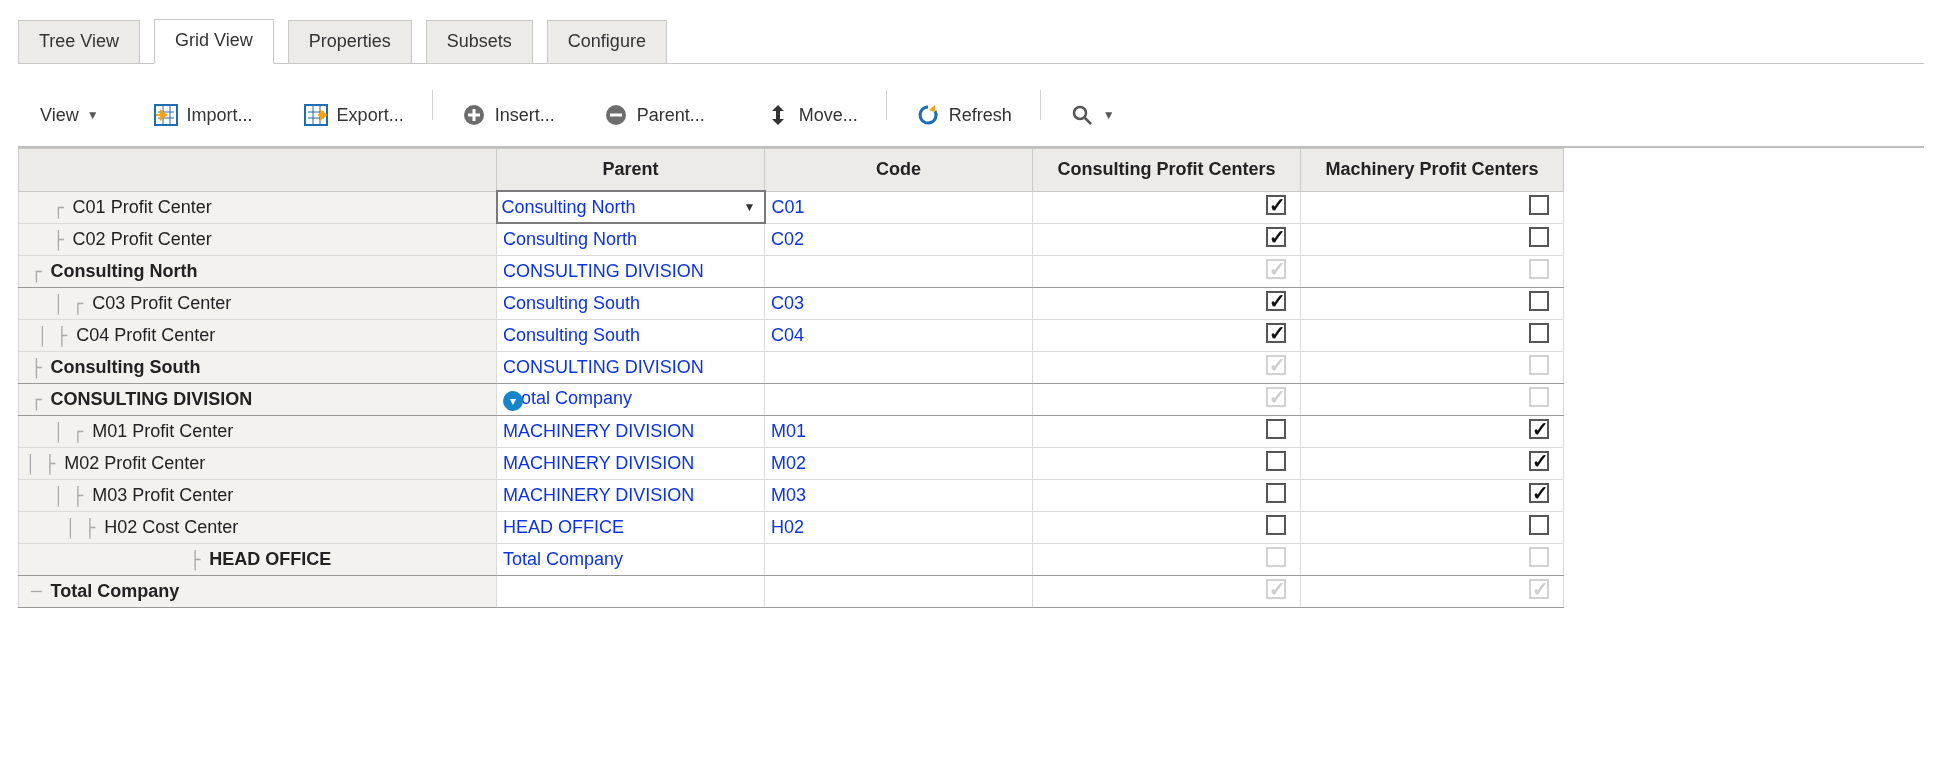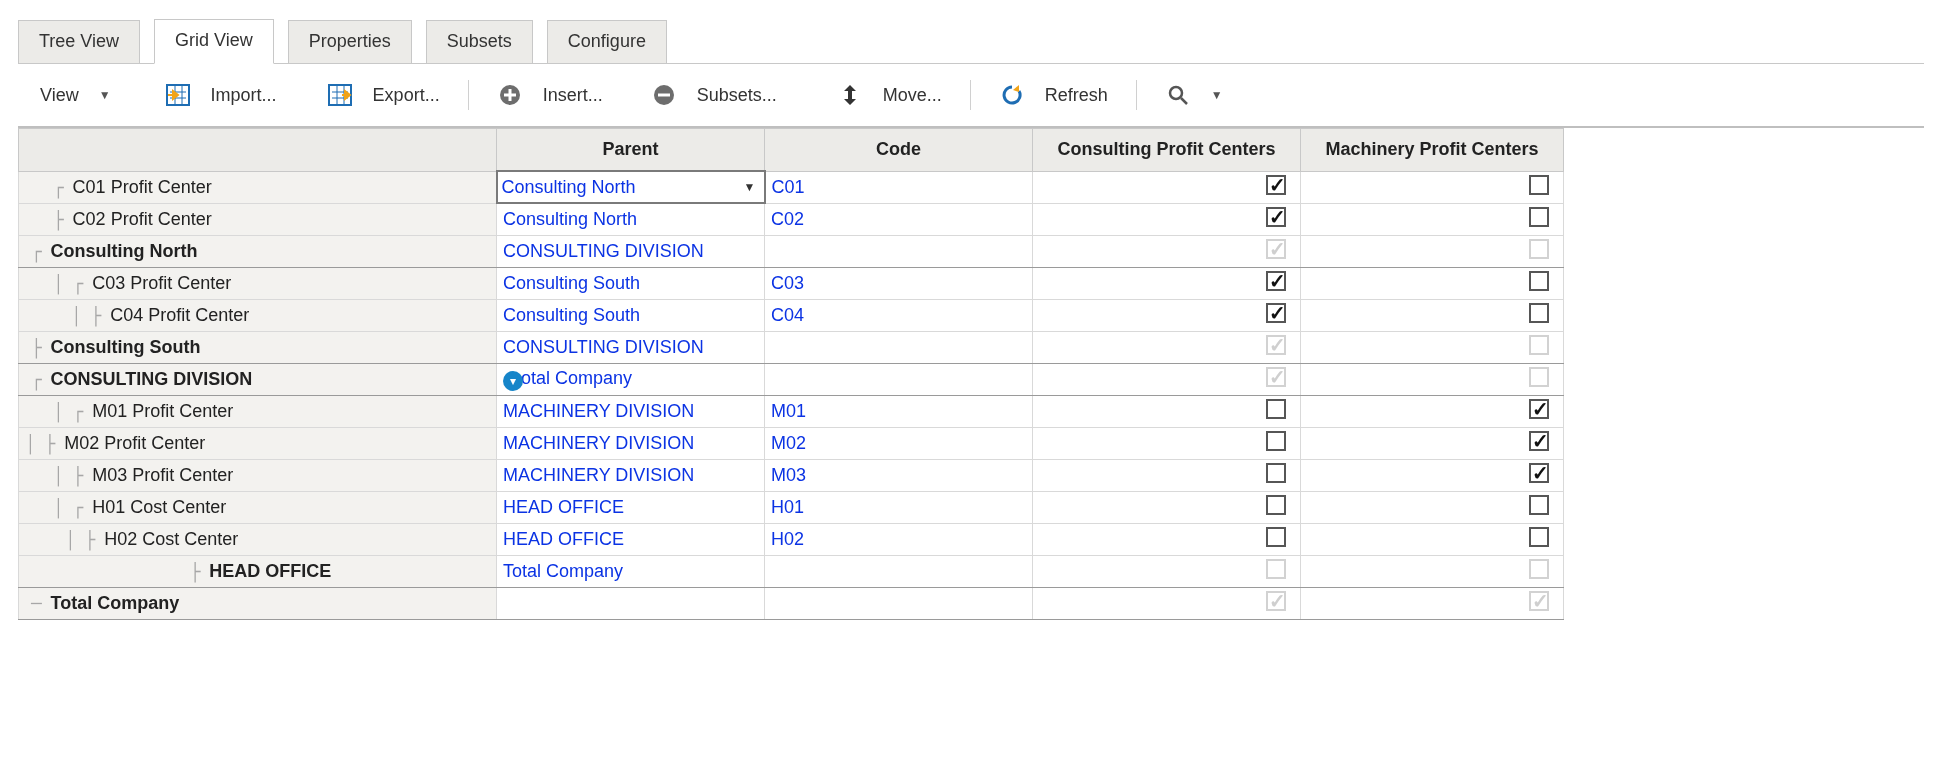--- a/index.html
+++ b/index.html
@@ -41,24 +41,25 @@
   .toolbar {
     display: flex;
     align-items: center;
     gap: 10px;
     padding: 14px 8px 14px 12px;
     border-bottom: 2px solid #bfbfbf;
   }
   .tb-item {
     display: inline-flex;
     align-items: center;
-    gap: 20px;
+    gap: 8px;
     padding: 4px 10px;
     cursor: pointer;
     color: #333;
+    margin-top: 20px;
   }
   .tb-sep {
     width: 1px;
     height: 30px;
     background: #d0d0d0;
     margin: 0 8px;
   }
   .dd-caret { font-size: 12px; color: #555; }
   .ico-box {
     width: 26px; height: 26px;
@@ -176,21 +177,21 @@
     <span>Insert...</span>
   </div>
 
   <div class="tb-item" style="margin-left:18px;">
     <span class="ico-box">
       <svg width="22" height="22" viewBox="0 0 22 22">
           <circle cx="11" cy="11" r="10" fill="#6d6d6d"></circle>
           <path d="M5 11 h12" stroke="#fff" stroke-width="3"></path>
         </svg>
     </span>
-    <span>Subsets...</span>
+    <span>Parent...</span>
   </div>
 
   <div class="tb-item" style="margin-left:30px;">
     <span class="ico-box">
       <svg width="16" height="24" viewBox="0 0 16 24">
           <path d="M8 2 L14 8 L10 8 L10 16 L14 16 L8 22 L2 16 L6 16 L6 8 L2 8 Z" fill="#333"></path>
         </svg>
     </span>
     <span>Move...</span>
   </div>
@@ -260,21 +261,21 @@
         <td class="cbcell"><span class="cb dim"></span></td>
       </tr>
       <tr>
         <td class="namecell" style="padding-left: 34px;"><span class="tree-guide">│ ┌ </span><span>C03 Profit Center</span></td>
         <td class="parentcell"><span>Consulting South</span></td>
         <td class="codecell">C03</td>
         <td class="cbcell"><span class="cb checked"></span></td>
         <td class="cbcell"><span class="cb"></span></td>
       </tr>
       <tr>
-        <td class="namecell" style="padding-left: 52px;"><span class="tree-guide">│ ├ </span><span>C04 Profit Center</span></td>
+        <td class="namecell" style="padding-left: 18px;"><span class="tree-guide">│ ├ </span><span>C04 Profit Center</span></td>
         <td class="parentcell"><span>Consulting South</span></td>
         <td class="codecell">C04</td>
         <td class="cbcell"><span class="cb checked"></span></td>
         <td class="cbcell"><span class="cb"></span></td>
       </tr>
       <tr class="rollup">
         <td class="namecell" style="padding-left: 12px;"><span class="tree-guide">├ </span><span style="font-weight: bold;">Consulting South</span></td>
         <td class="parentcell"><span>CONSULTING DIVISION</span></td>
         <td class="codecell"></td>
         <td class="cbcell"><span class="cb checked dim"></span></td>
@@ -302,27 +303,20 @@
         <td class="cbcell"><span class="cb checked"></span></td>
       </tr>
       <tr>
         <td class="namecell" style="padding-left: 34px;"><span class="tree-guide">│ ├ </span><span>M03 Profit Center</span></td>
         <td class="parentcell"><span>MACHINERY DIVISION</span></td>
         <td class="codecell">M03</td>
         <td class="cbcell"><span class="cb"></span></td>
         <td class="cbcell"><span class="cb checked"></span></td>
       </tr>
       <tr>
-        <td class="namecell" style="padding-left: 34px;"><span class="tree-guide">│ ┌ </span><span>H01 Cost Center</span></td>
-        <td class="parentcell"><span>HEAD OFFICE</span></td>
-        <td class="codecell">H01</td>
-        <td class="cbcell"><span class="cb"></span></td>
-        <td class="cbcell"><span class="cb"></span></td>
-      </tr>
-      <tr>
         <td class="namecell" style="padding-left: 46px;"><span class="tree-guide">│ ├ </span><span>H02 Cost Center</span></td>
         <td class="parentcell"><span>HEAD OFFICE</span></td>
         <td class="codecell">H02</td>
         <td class="cbcell"><span class="cb"></span></td>
         <td class="cbcell"><span class="cb"></span></td>
       </tr>
       <tr class="rollup">
         <td class="namecell" style="padding-left: 12px; text-align: center;"><span class="tree-guide">├ </span><span style="font-weight: bold;">HEAD OFFICE</span></td>
         <td class="parentcell"><span>Total Company</span></td>
         <td class="codecell"></td>

